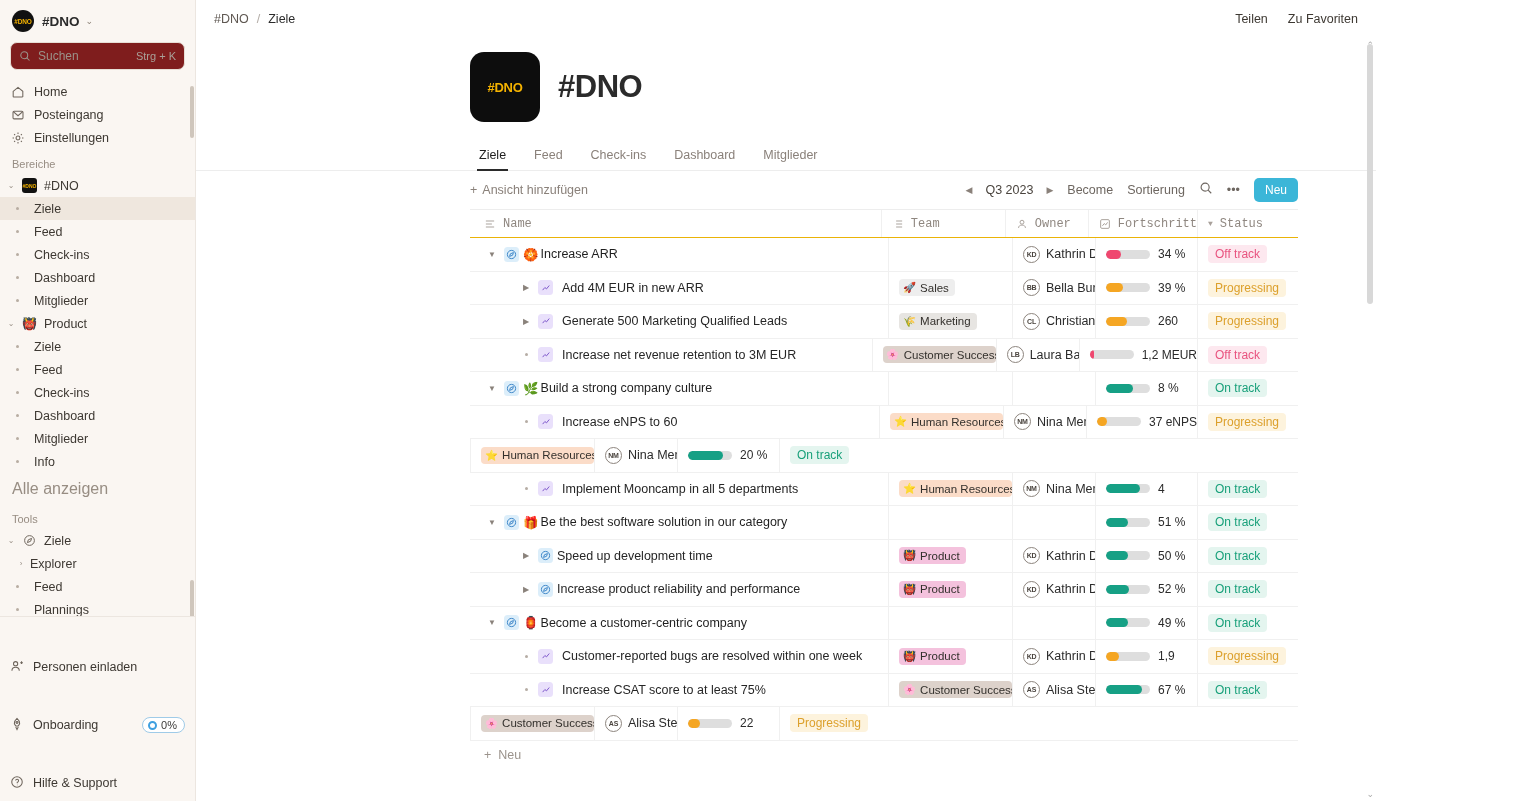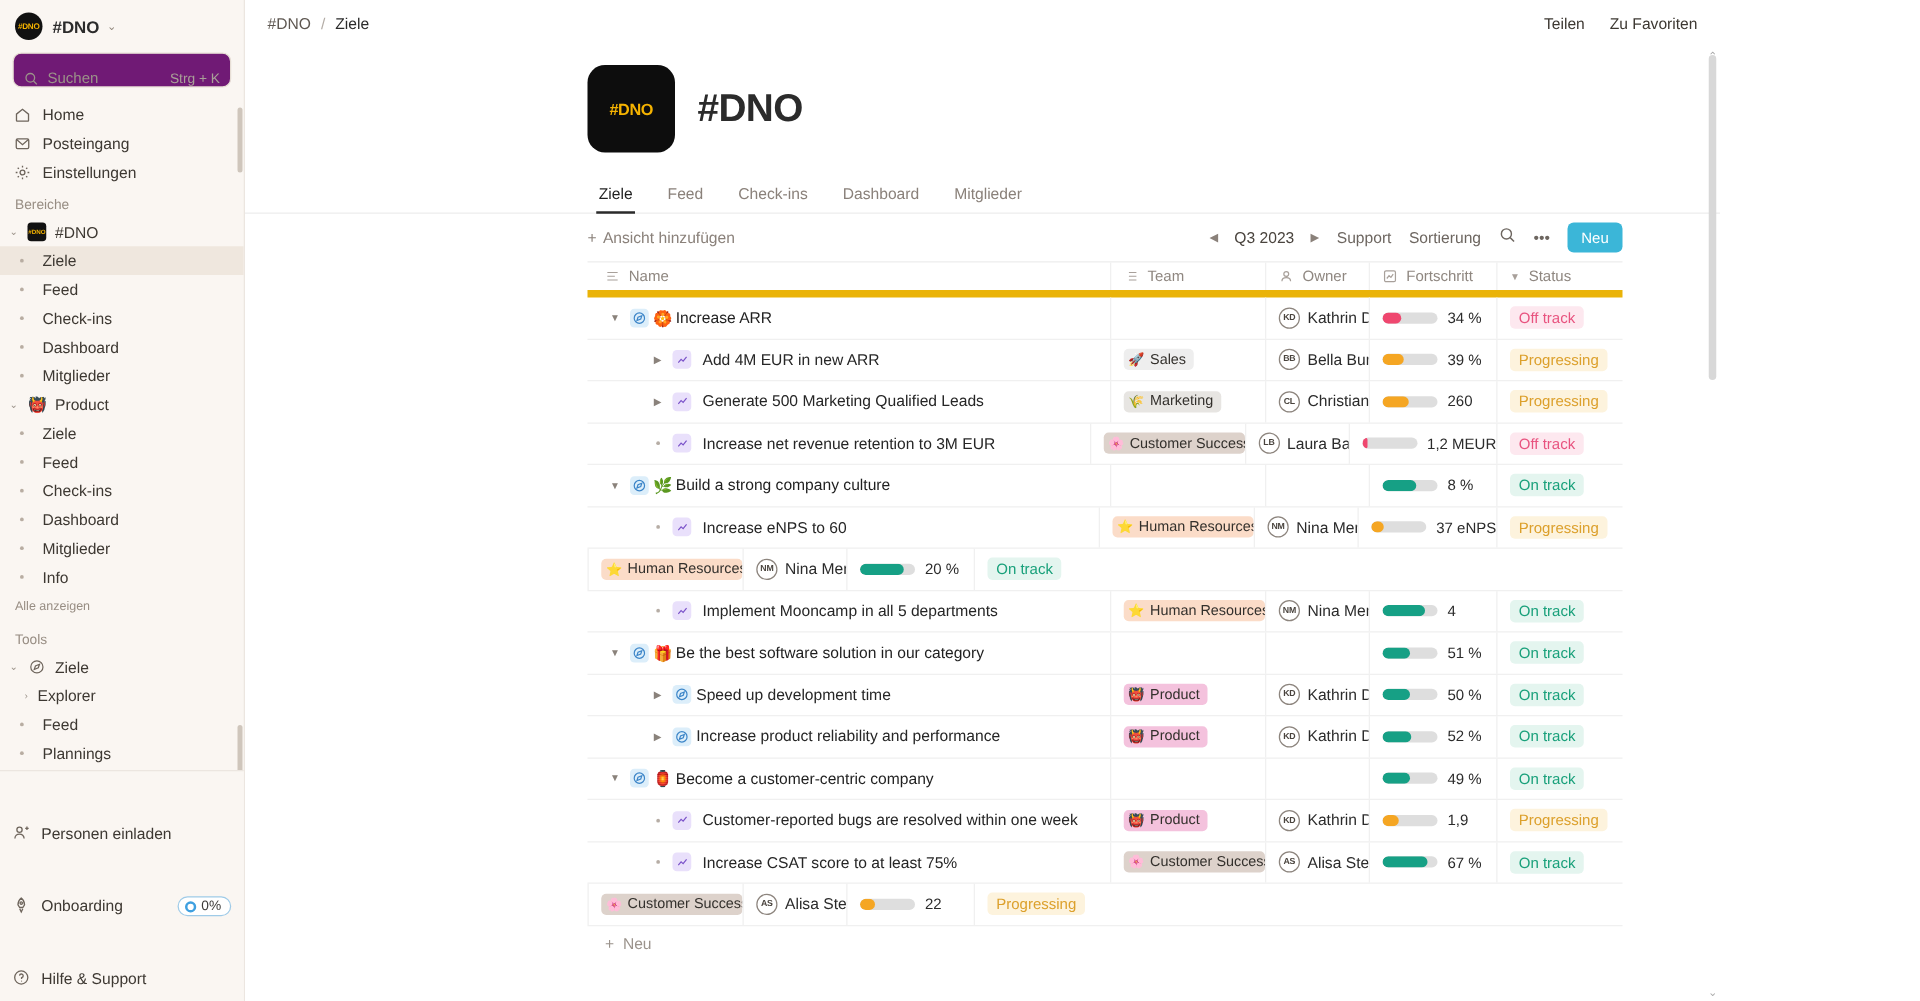--- a/index.html
+++ b/index.html
@@ -26,22 +26,22 @@
     background: #111; color: #f5b301;
     font-size: 6.5px; font-weight: bold; letter-spacing: -.2px;
     display: flex; align-items: center; justify-content: center;
     flex: 0 0 22px;
   }
   .ws-name { font-size: 13.5px; font-weight: 600; color: #2b2b2b; }
   .ws-caret { font-size: 9px; color: #8d8378; margin-left: -2px; }
 
   .search-box {
     margin: 2px 10px 10px 10px; height: 28px;
-    background: #701a75; border: 1px solid #e7ded5; border-radius: 7px;
-    display: flex; align-items: flex-end; padding: 0 8px; gap: 7px;
+    background: #7f1d1d; border: 1px solid #e7ded5; border-radius: 7px;
+    display: flex; align-items: center; padding: 0 8px; gap: 7px;
   }
   .search-box .ph { font-size: 12px; color: #9b9289; flex: 1; }
   .search-box .kbd { font-size: 11px; color: #a9a098; }
 
   .nav-scroll { flex: 1; overflow: hidden; position: relative; }
   .nav-item {
     display: flex; align-items: center; gap: 9px;
     height: 23px; padding: 0 10px; font-size: 12.5px; color: #3d3832;
     cursor: pointer; white-space: nowrap;
   }
@@ -50,21 +50,21 @@
   .tree-row { display: flex; align-items: center; height: 23px; font-size: 12.5px; color: #3d3832; cursor: pointer; padding-right: 10px; }
   .tree-row.active { background: #efe7de; font-weight: 500; }
   .tw { width: 22px; display: flex; align-items: center; justify-content: center; flex: 0 0 22px; color: #9b9289; font-size: 8px; }
   .tw.indent { width: 34px; flex: 0 0 34px; }
   .tw.indent2 { width: 30px; flex: 0 0 30px; padding-left: 12px; }
   .sq-ico { width: 15px; height: 15px; border-radius: 3px; background: #111; color: #f5b301; font-size: 5px; font-weight: bold;
             display: flex; align-items: center; justify-content: center; margin-right: 7px; flex: 0 0 15px; }
   .em-ico { width: 16px; margin-right: 6px; font-size: 12px; text-align: center; flex: 0 0 16px; }
   .dot { width: 3px; height: 3px; border-radius: 50%; background: #b8ada2; }
   .tool-ico { width: 15px; height: 15px; margin-right: 7px; flex: 0 0 15px; display: flex; align-items: center; justify-content: center; color: #6e655c; }
-  .all-show { font-size: 10px; color: #978d83; padding: 7px 12px 6px 12px; cursor: pointer; }
+  .all-show { font-size: 16px; color: #978d83; padding: 7px 12px 6px 12px; cursor: pointer; }
 
   .sidebar-footer { border-top: 1px solid #ece6e0; padding: 4px 0 6px 0; background: #faf6f2; }
   .footer-row { display: flex; align-items: center; gap: 9px; height: 24px; padding: 0 10px; font-size: 12.5px; color: #3d3832; cursor: pointer; margin-top: 34px; }
   .pct-badge {
     margin-left: auto; border: 1px solid #9fcbe8; border-radius: 11px;
     padding: 1px 7px 1px 5px; font-size: 11px; color: #3c3a38;
     display: flex; align-items: center; gap: 4px; background: #fff;
   }
   .pct-ring { width: 9px; height: 9px; border-radius: 50%; border: 2px solid #3fa0e0; }
 
@@ -104,21 +104,21 @@
   .period { font-size: 12.5px; color: #4a443e; }
   .vb-link { font-size: 12.5px; color: #6d6660; cursor: pointer; }
   .neu-btn {
     background: #3bb6d8; color: #fff; font-size: 12px; font-weight: 500;
     border: none; border-radius: 5px; padding: 5px 11px; cursor: pointer;
   }
 
   
   .table { border-top: 1px solid #ededed; margin-left: 274px; margin-right: 78px; }
   .trow { display: flex; border-bottom: 1px solid #f0f0f0; height: 33.5px; align-items: center; }
-  .thead { height: 28px; border-bottom: 6px solid #eab308; }
+  .thead { height: 28px; border-bottom: 1px solid #eab308; font-family: Liberation Mono, monospace; }
   .c-name { flex: 1 1 auto; min-width: 0; display: flex; align-items: center; height: 100%; padding-left: 2px; }
   .c-team { flex: 0 0 124px; border-left: 1px solid #f0f0f0; height: 100%; display: flex; align-items: center; padding-left: 10px; overflow: hidden; }
   .c-owner { flex: 0 0 83px; border-left: 1px solid #f0f0f0; height: 100%; display: flex; align-items: center; padding-left: 10px; overflow: hidden; }
   .c-prog { flex: 0 0 102px; border-left: 1px solid #f0f0f0; height: 100%; display: flex; align-items: center; padding-left: 10px; gap: 8px; }
   .c-status { flex: 0 0 101px; border-left: 1px solid #f0f0f0; height: 100%; display: flex; align-items: center; padding-left: 10px; }
 
   .th { font-size: 12px; color: #8f8780; display: flex; align-items: center; gap: 7px; }
   .th .thi { color: #a8a09a; display: flex; align-items: center; }
 
   .twist { width: 24px; display: flex; align-items: center; justify-content: center; flex: 0 0 24px; color: #8a827b; font-size: 8px; cursor: pointer; }
@@ -451,21 +451,21 @@
         <div class="addview">
           <span>+</span>
           <span>Ansicht hinzufügen</span>
         </div>
         <div class="vb-right">
           <div class="per-nav">
             <span class="arrow-btn">◀</span>
             <span class="period">Q3 2023</span>
             <span class="arrow-btn">▶</span>
           </div>
-          <span class="vb-link">Support</span>
+          <span class="vb-link">Become</span>
           <span class="vb-link">Sortierung</span>
           <span>
             <svg width="14" height="14" viewBox="0 0 16 16" fill="none" stroke="#6d6660" stroke-width="1.3">
               <circle cx="7" cy="7" r="4.6"></circle>
                 <line x1="10.4" y1="10.4" x2="14" y2="14"></line>
             </svg>
           </span>
           <span class="vb-link">•••</span>
           <button class="neu-btn">Neu</button>
         </div>

